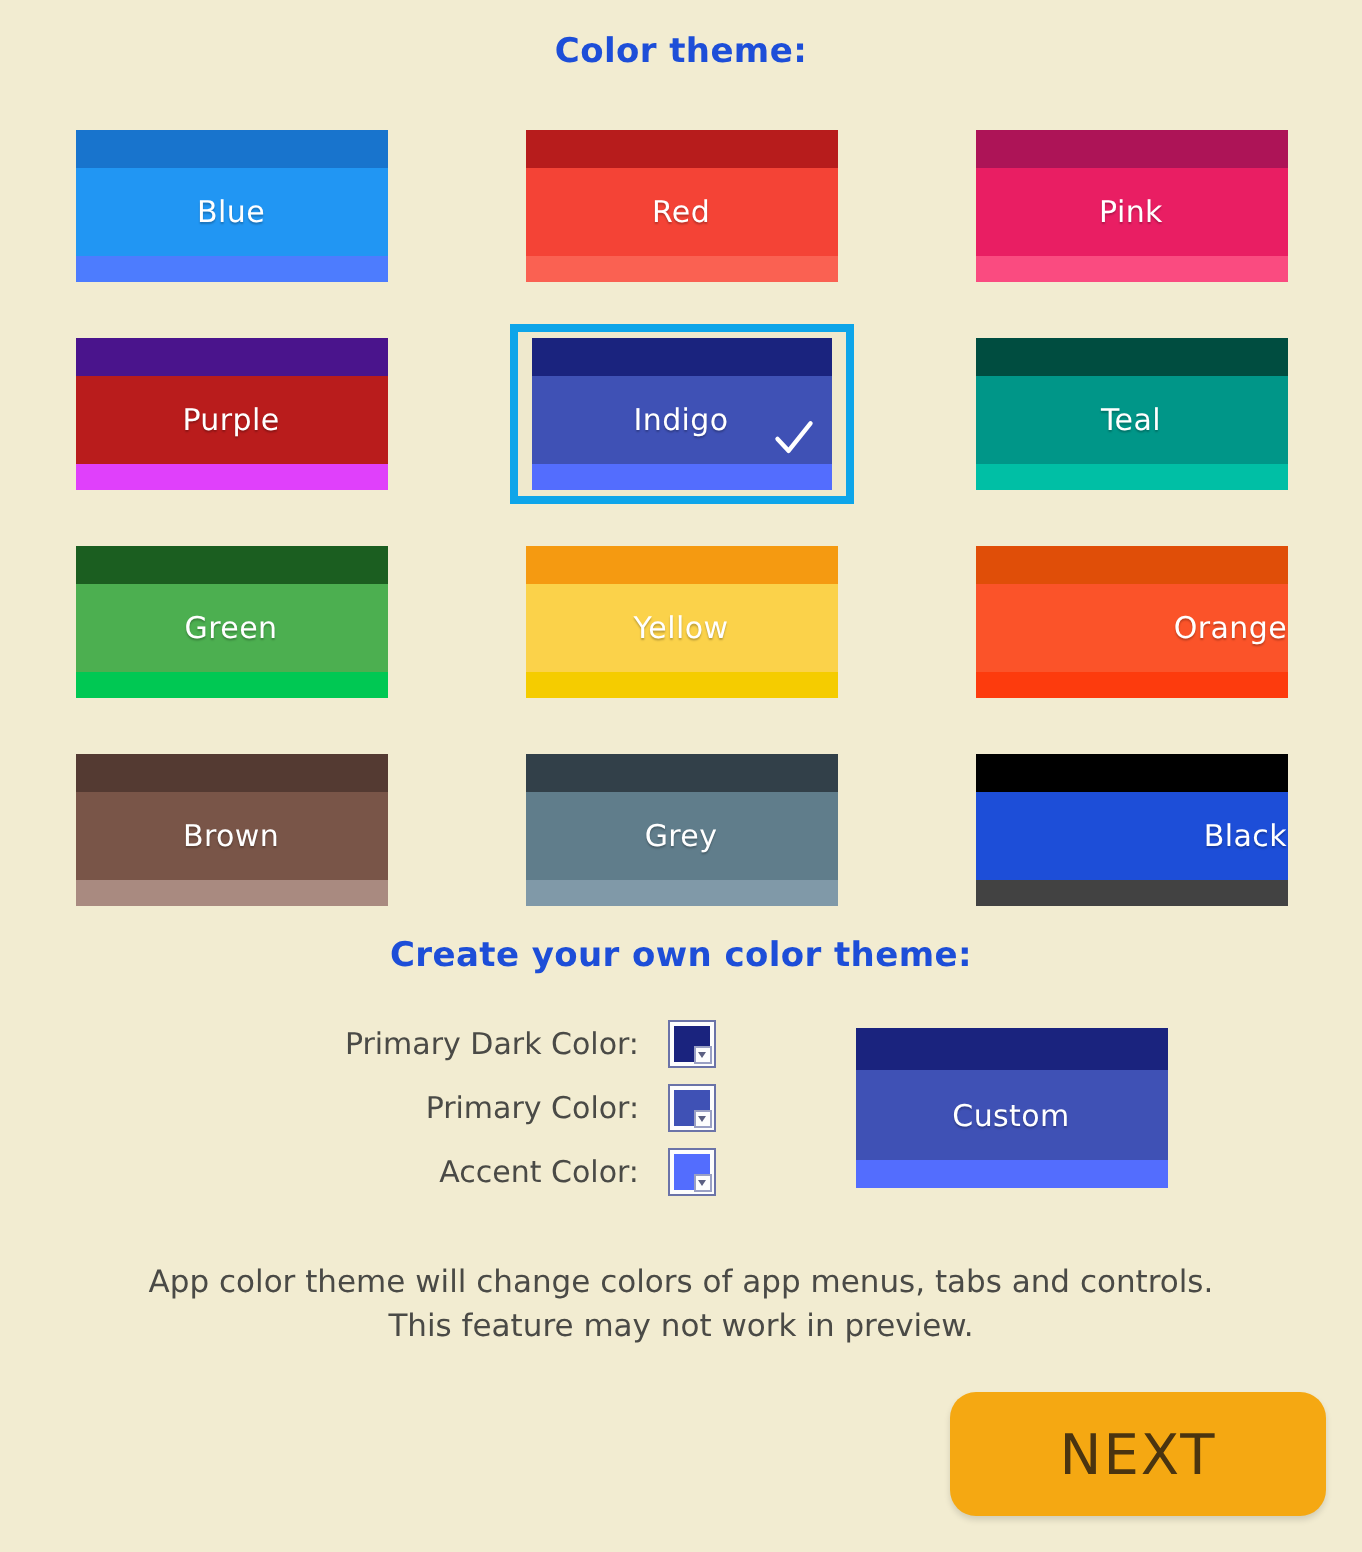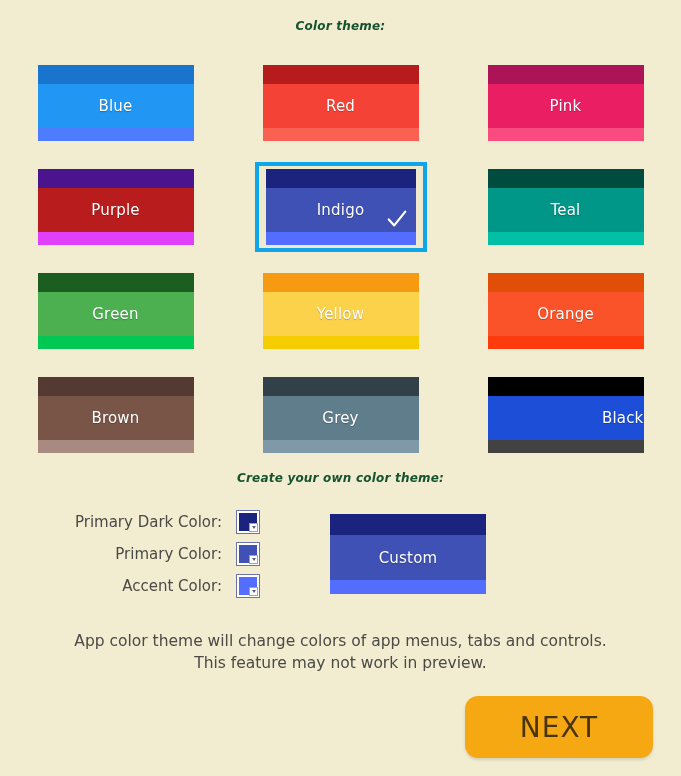--- a/index.html
+++ b/index.html
@@ -11,25 +11,24 @@
     height: 776px;
     background: #f2ecd1;
     font-family: "DejaVu Sans", sans-serif;
     overflow: hidden;
     position: relative;
   }
 
   
   .section-heading {
     text-align: center;
-    color: #14532d;
-    font-size: 12px;
+    color: #1d4ed8;
+    font-size: 17px;
     font-family: "DejaVu Sans", sans-serif;
     letter-spacing: 0.2px;
-    font-style: italic;
   }
   #heading-color-theme {
     padding-top: 16px;
     padding-bottom: 0;
     margin: 0;
     line-height: 20px;
   }
   #heading-custom-theme {
     margin: 0;
     padding-top: 8px;
@@ -91,20 +90,21 @@
     right: 8px;
     bottom: 2px;
     width: 22px;
     height: 22px;
   }
 
   
   .custom-block {
     margin-top: 14px;
     display: flex;
+    justify-content: center;
     align-items: flex-start;
     gap: 0;
     padding-left: 30px;
   }
   .custom-fields {
     width: 230px;
     display: flex;
     flex-direction: column;
     gap: 4px;
     padding-top: 6px;
@@ -182,21 +182,21 @@
     padding-top: 30px;
     text-align: center;
     color: #4a4a46;
     font-size: 15.5px;
     line-height: 22px;
     font-family: "DejaVu Sans", sans-serif;
   }
 
   .next-row {
     position: absolute;
-    right: 28px;
+    right: 18px;
     bottom: 18px;
   }
   .next-button {
     width: 188px;
     height: 62px;
     border-radius: 13px;
     background: #f5a812;
     border: none;
     color: #4a3410;
     font-size: 28px;
@@ -291,21 +291,21 @@
           <div class="band-dark" style="background: rgb(245, 154, 17);"></div>
           <div class="band-main" style="background: rgb(251, 210, 74);">
             <span class="theme-label">Yellow</span>
           </div>
           <div class="band-accent" style="background: rgb(245, 204, 0);"></div>
         </div>
       </div>
       <div class="theme-cell">
         <div class="theme-card">
           <div class="band-dark" style="background: rgb(224, 78, 8);"></div>
-          <div class="band-main" style="background: rgb(251, 83, 41);">
+          <div class="band-main" style="background: rgb(251, 83, 41); justify-content: flex-end;">
             <span class="theme-label">Orange</span>
           </div>
           <div class="band-accent" style="background: rgb(253, 59, 13);"></div>
         </div>
       </div>
     </div>
     <div class="theme-row">
       <div class="theme-cell">
         <div class="theme-card">
           <div class="band-dark" style="background: rgb(84, 58, 50);"></div>

